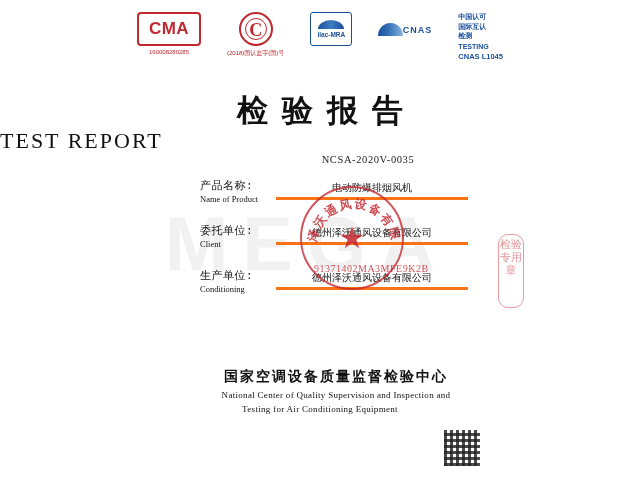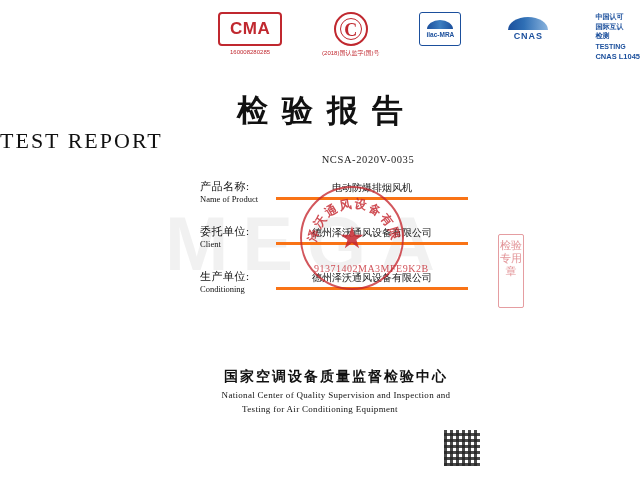--- a/index.html
+++ b/index.html
@@ -22,23 +22,23 @@
   }
 
   
   .marks {
     position: absolute;
     top: 12px;
     left: 0;
     width: 640px;
     height: 62px;
     display: flex;
-    justify-content: flex-end;
+    justify-content: center;
     align-items: flex-start;
-    gap: 40px;
+    gap: 26px;
   }
   .mark {
     position: relative;
     text-align: center;
   }
 
   
   .cma-box {
     width: 64px;
     height: 34px;
@@ -125,21 +125,21 @@
     color: #1b4f9c;
     font-weight: bold;
     margin-top: 2px;
   }
 
   
   .cnas-box {
     width: 54px;
     height: 34px;
     display: flex;
-    flex-direction: column;
+    flex-direction: row;
     align-items: center;
     justify-content: center;
   }
   .cnas-swoosh {
     width: 40px;
     height: 13px;
     border-radius: 50% 50% 50% 50% / 100% 100% 0 0;
     background: linear-gradient(90deg, #1b4f9c 0%, #2f6fb5 40%, #8ab3dd 100%);
   }
   .cnas-text {
@@ -230,21 +230,21 @@
     height: 45px;
   }
   .field-label {
     position: absolute;
     left: 0;
     top: 0;
     width: 72px;
   }
   .field-label .cn {
     display: block;
-    font-family: Liberation Serif, serif;
+    font-family: Liberation Mono, monospace;
     font-size: 11px;
     letter-spacing: 0.5px;
     color: #111111;
     line-height: 13px;
   }
   .field-label .en {
     display: block;
     font-family: "Liberation Serif", serif;
     font-size: 8.5px;
     color: #111111;
@@ -366,23 +366,23 @@
   }
 
   
   .side-stamp {
     position: absolute;
     left: 498px;
     top: 234px;
     width: 26px;
     height: 74px;
     border: 1.5px solid rgba(197, 38, 46, 0.45);
-    border-radius: 2px;
+    border-radius: 10px;
     color: rgba(197, 38, 46, 0.5);
-    font-family: Liberation Sans, sans-serif;
+    font-family: Liberation Mono, monospace;
     font-size: 11px;
     line-height: 13px;
     text-align: center;
     padding-top: 4px;
     box-sizing: border-box;
     pointer-events: none;
   }
 
   
   .qr {

